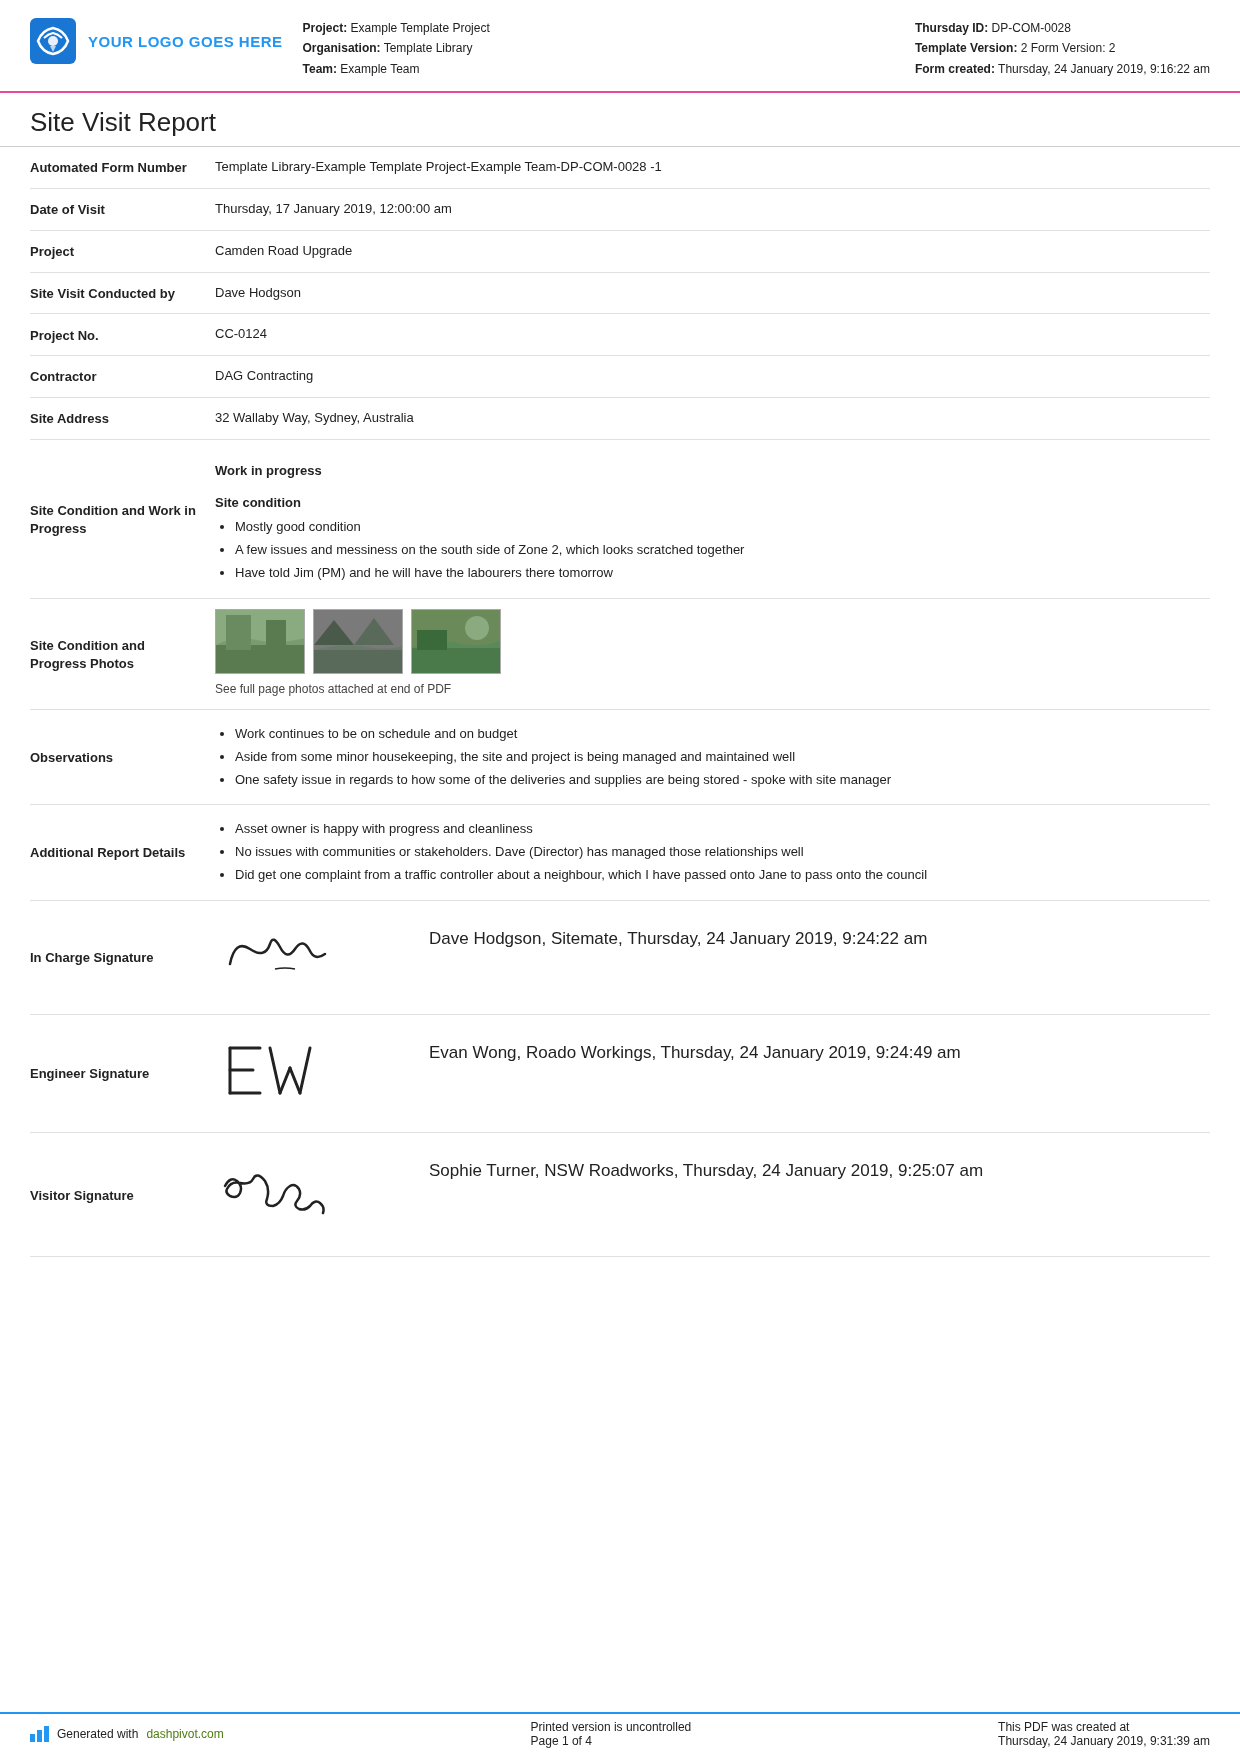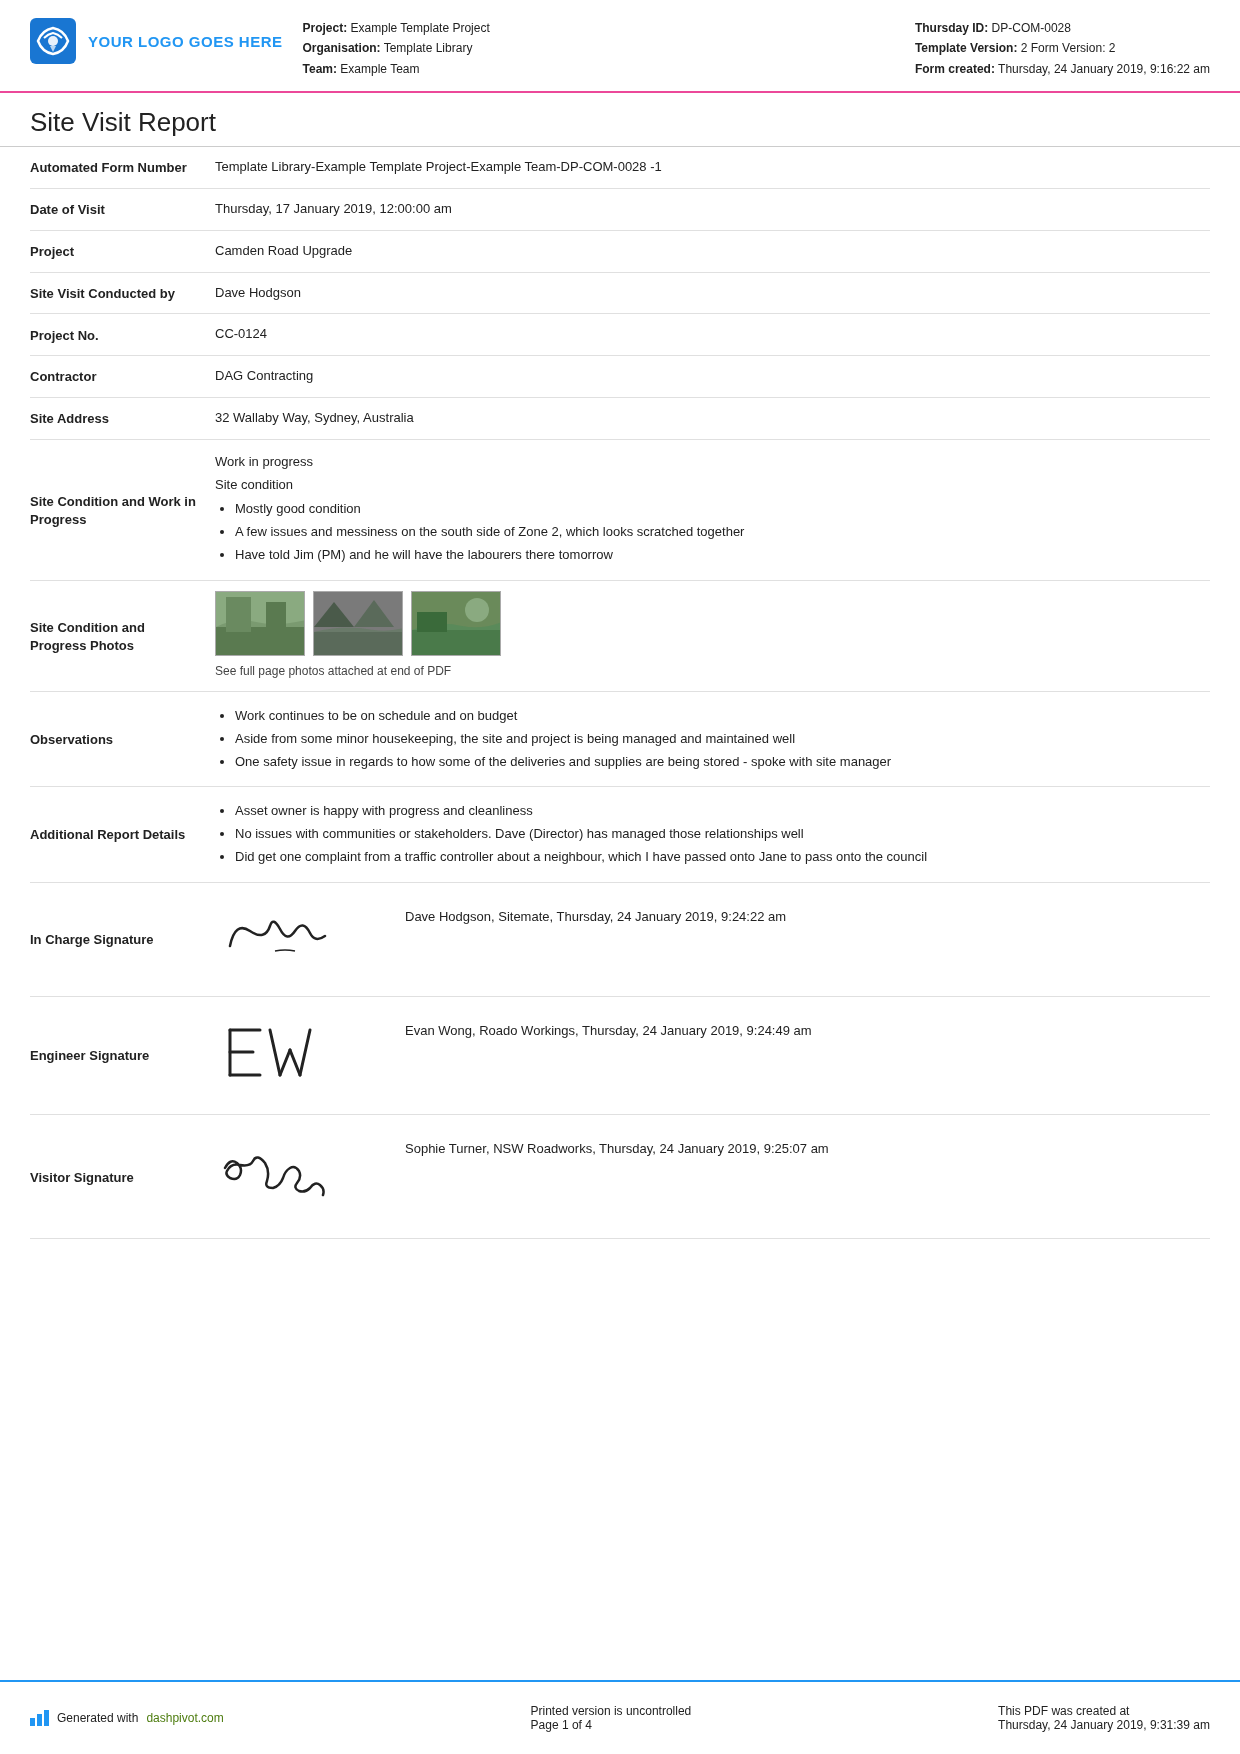--- a/index.html
+++ b/index.html
@@ -84,22 +84,22 @@
 
     .field-value ul {
       margin: 4px 0 4px 20px;
       padding: 0;
     }
     .field-value ul li {
       margin-bottom: 2px;
       list-style-type: disc;
     }
     .field-value .sub-heading {
-      font-weight: normal;
-      margin-top: 2px;
+      font-weight: bold;
+      margin-top: 11px;
       margin-bottom: 2px;
     }
 
     
     .photo-row {
       display: flex;
       gap: 8px;
       margin-bottom: 6px;
     }
     .photo-thumb {
@@ -114,41 +114,42 @@
     .photo-thumb-2 { background: linear-gradient(135deg, #8a8a8a 0%, #6a7a6a 50%, #4a5a4a 100%); }
     .photo-thumb-3 { background: linear-gradient(135deg, #6a8a5a 0%, #4a7a4a 50%, #3a6a3a 100%); }
     .photo-caption {
       font-size: 12px;
       color: #444;
       margin-top: 4px;
     }
 
     
     .sig-text {
-      font-size: 13px;
+      font-size: 17px;
       margin-top: 6px;
+      margin-left: 24px;
     }
     .sig-block {
       display: flex;
       gap: 30px;
       align-items: flex-start;
       padding: 8px 0;
     }
     .sig-left {
       min-width: 160px;
     }
 
     
     .footer {
       position: absolute;
       bottom: 0;
       left: 0;
       right: 0;
       border-top: 2px solid #2196F3;
-      padding: 22px 30px;
+      padding: 6px 30px;
       display: flex;
       justify-content: space-between;
       align-items: center;
       font-size: 12px;
     }
     .footer-logo {
       display: flex;
       align-items: center;
       gap: 8px;
       font-size: 12px;

